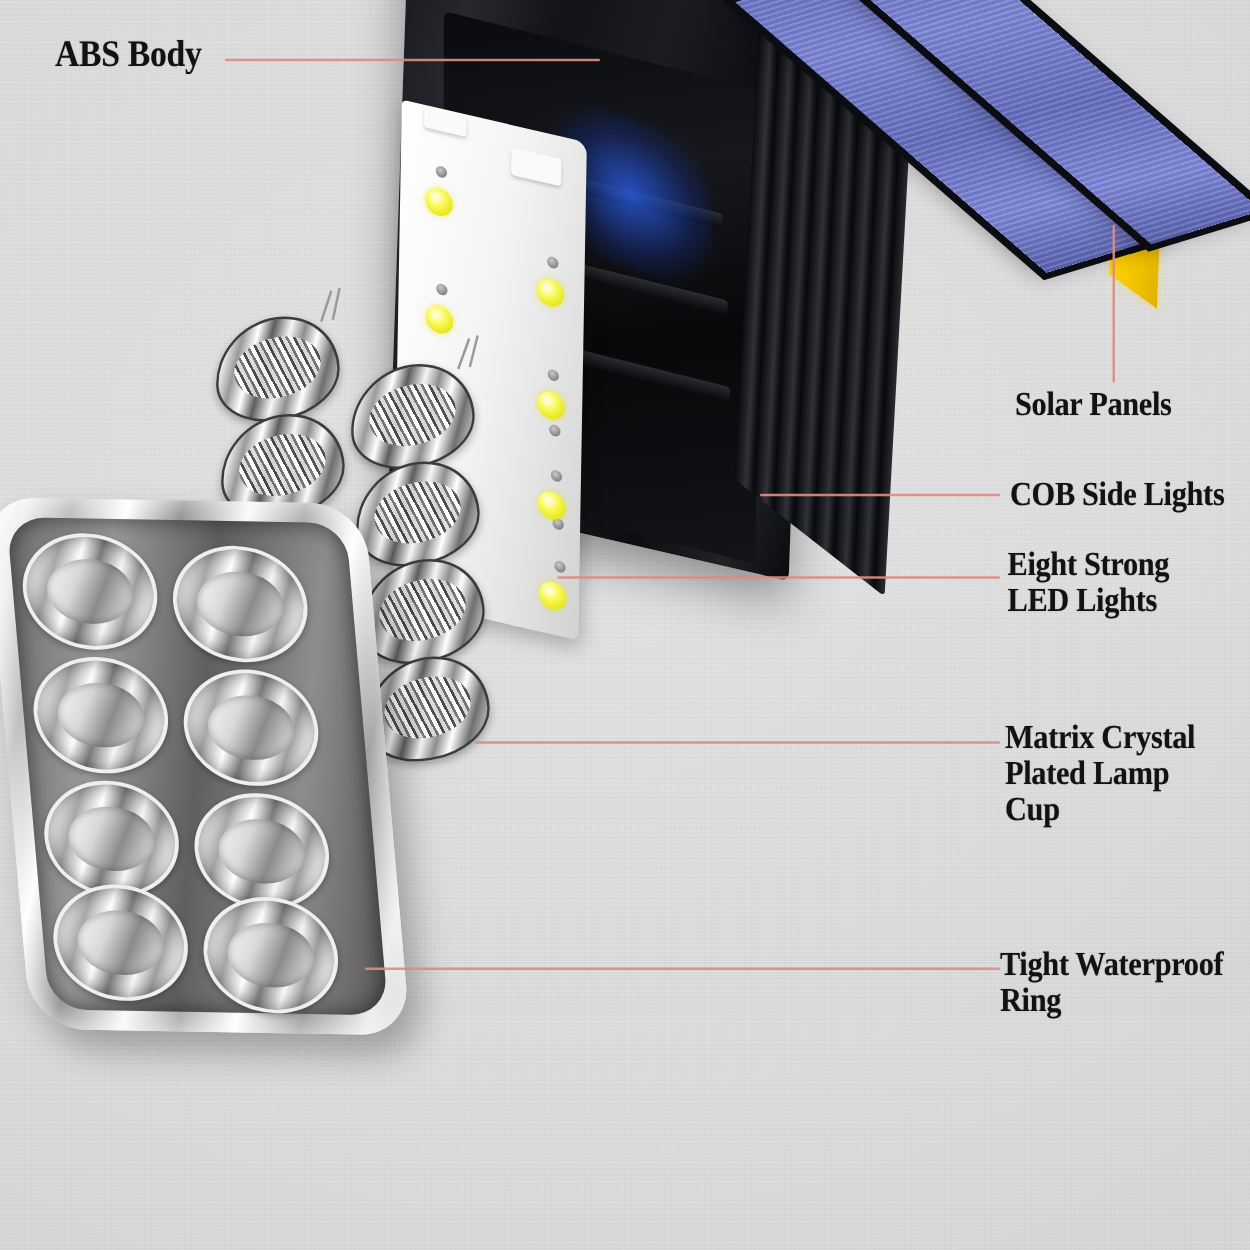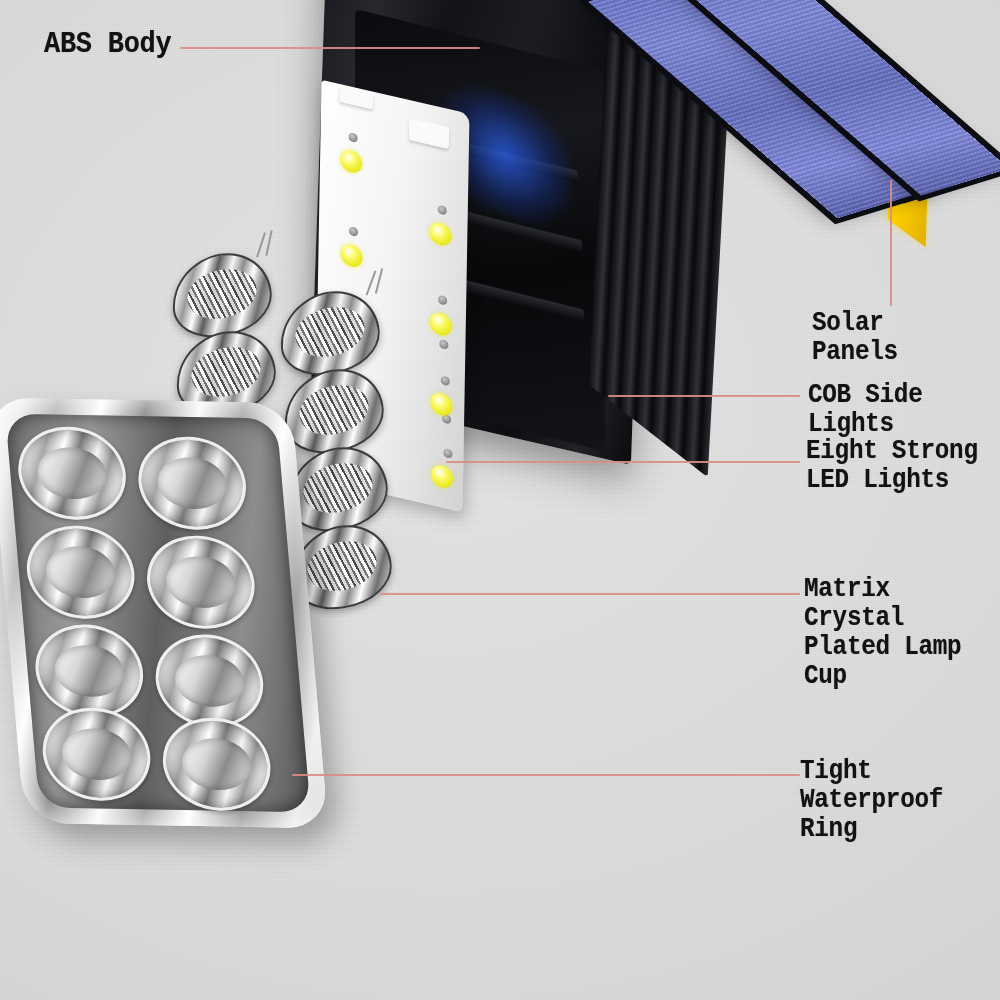--- a/index.html
+++ b/index.html
@@ -6,21 +6,21 @@
   html, body {
     margin: 0;
     padding: 0;
     background: #8c8c8c;
   }
   #stage {
     position: relative;
     width: 1000px;
     height: 1000px;
     overflow: hidden;
-    font-family: Liberation Mono, monospace;
+    font-family: Liberation Serif, serif;
     background: #d8d8d8;
   }
   
   .bg-base {
     position: absolute;
     inset: 0;
     background:
       radial-gradient(ellipse 120% 100% at 45% 40%, #dedede 0%, #d6d6d6 45%, #cfcfcf 75%, #c9c9c9 100%);
   }
   .bg-noise {

